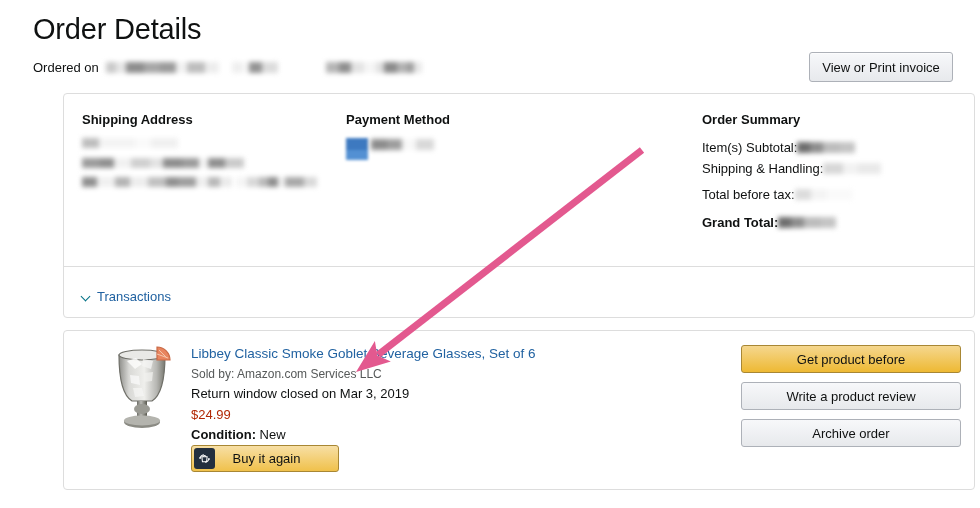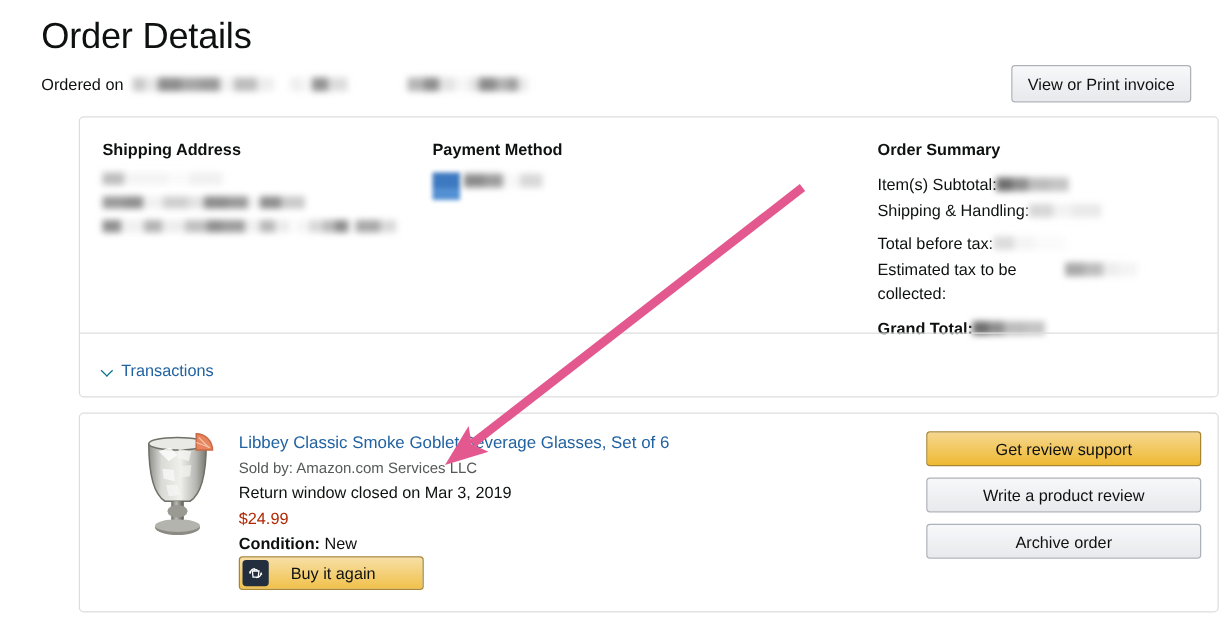--- a/index.html
+++ b/index.html
@@ -339,24 +339,20 @@
       <div class="sum-row">
         <span class="sum-label">Shipping &amp; Handling:</span>
         <span class="blur b13 sum-val"></span>
       </div>
 
       <div class="sum-row gap">
         <span class="sum-label">Total before tax:</span>
         <span class="blur b11 sum-val"></span>
       </div>
 
-      <div class="sum-row">
-        <span class="sum-label">Estimated tax to be collected:</span>
-        <span class="blur b12 sum-val"></span>
-      </div>
 
       <div class="sum-row total">
         <span class="sum-label">Grand Total:</span>
         <span class="blur b15 sum-val"></span>
       </div>
     </div>
 
     <div class="card-divider" style="top:172px;"></div>
 
     <div class="transactions-row">
@@ -425,21 +421,21 @@
           <path d="M3.2 8.6 a4.8 4.8 0 0 1 4.2 -4.5" fill="none" stroke="#ffffff" stroke-width="1.1"></path>
           <path d="M12.8 7.4 a4.8 4.8 0 0 1 -4.2 4.5" fill="none" stroke="#ffffff" stroke-width="1.1"></path>
           <path d="M2.2 6.6 l1 2 1.2 -2z" fill="#ffffff"></path>
           <path d="M13.8 9.4 l-1 -2 -1.2 2z" fill="#ffffff"></path>
         </svg>
       </span>
       <span class="buy-again-label">Buy it again</span>
     </button>
 
     <div class="action-btns">
-      <button class="act-btn gold">Get review support</button>
+      <button class="act-btn gold">Get product before</button>
       <button class="act-btn grey">Write a product review</button>
       <button class="act-btn grey">Archive order</button>
     </div>
   </div>
 
   <svg class="annotation-arrow" viewBox="0 0 980 508">
     <g>
       <line id="arrow-line" x1="642" y1="150" x2="378.11850900596454" y2="354.8310874149506" stroke="#e3598f" stroke-width="7" stroke-linecap="butt"></line>
       <polygon id="arrow-head" points="356,372 374.886908664184,340.8827269653851 377.3285622557515,355.44426286441666 390.8294703503013,361.42134247092355" fill="#e3598f"></polygon>
     </g>

